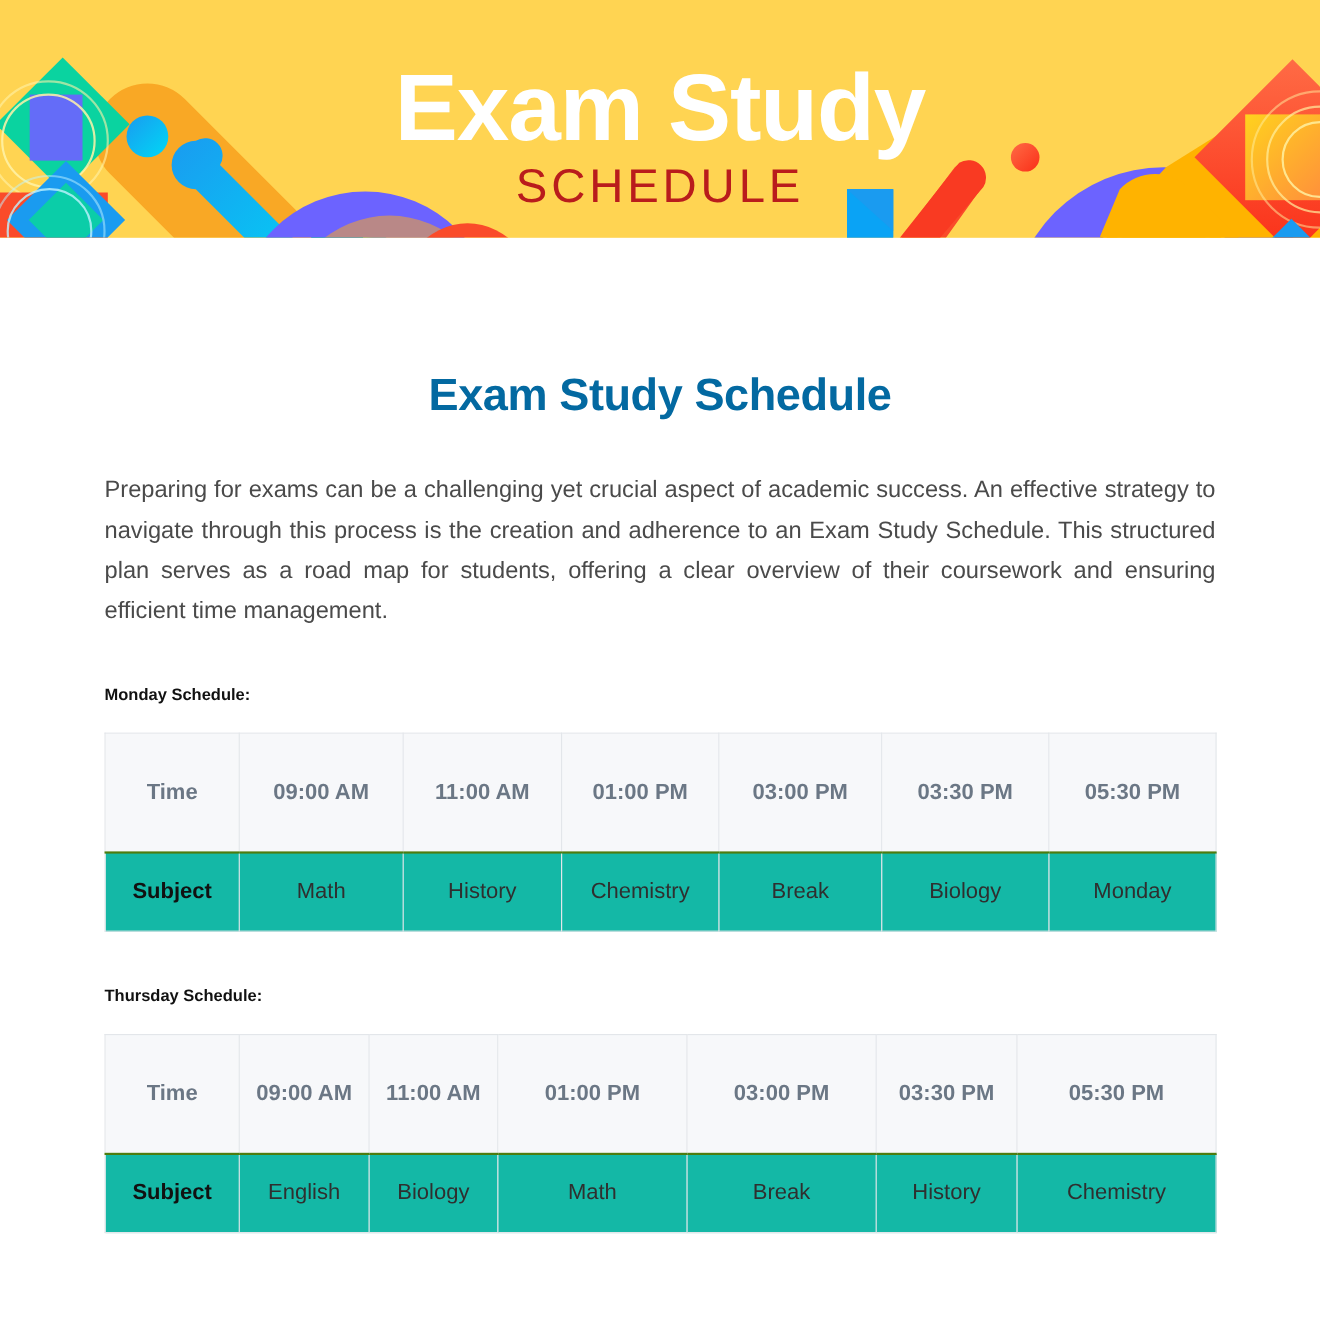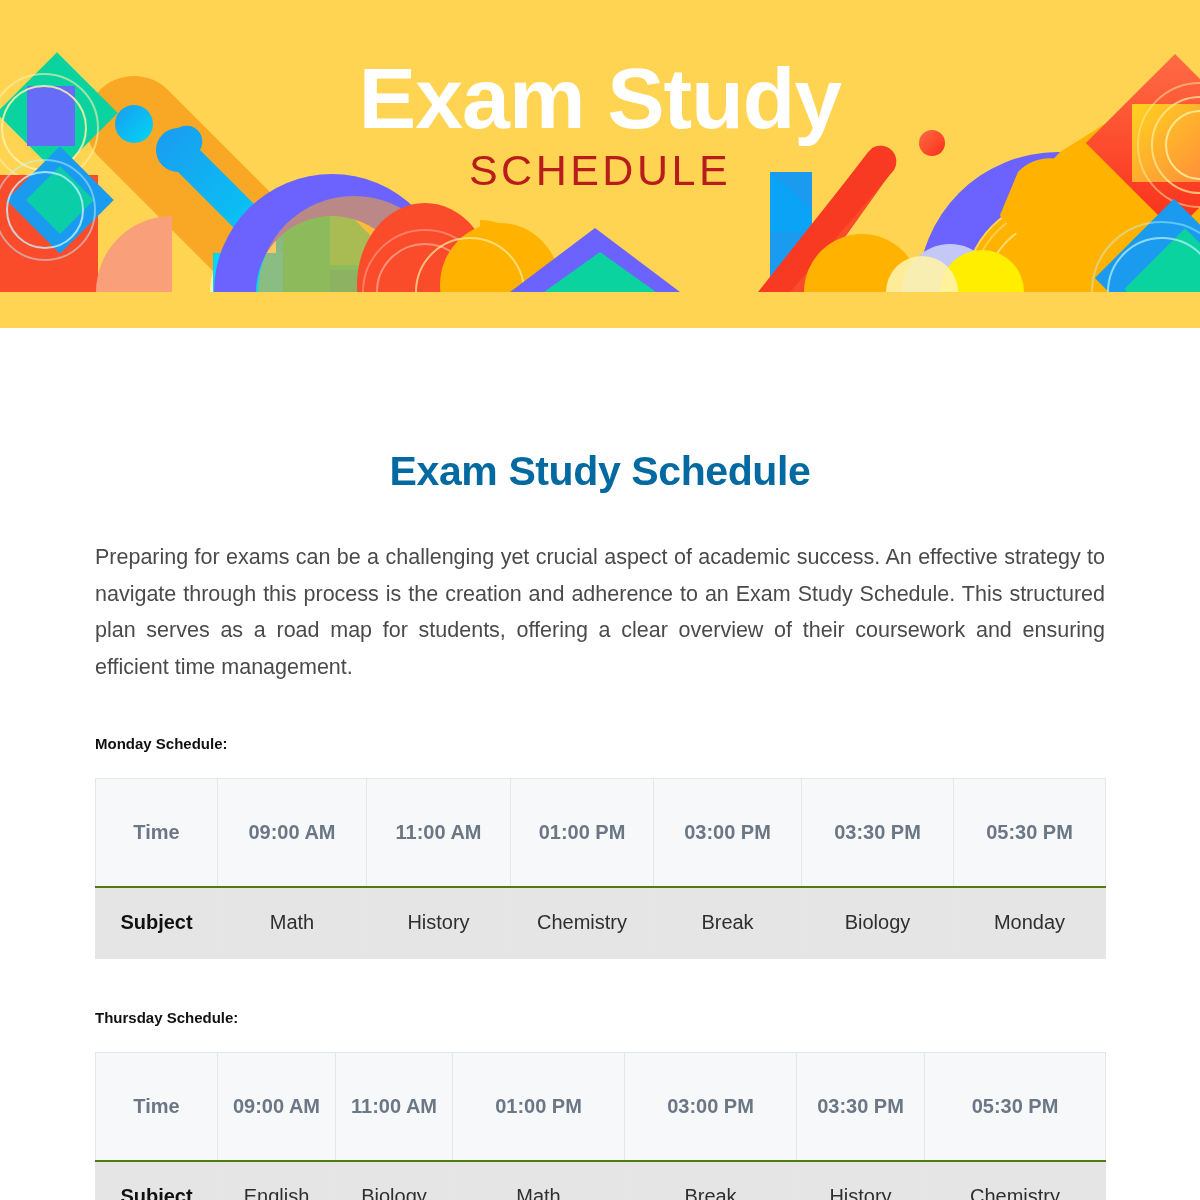--- a/index.html
+++ b/index.html
@@ -10,21 +10,21 @@
     height: 1200px;
     background: #ffffff;
     font-family: "Liberation Sans", sans-serif;
     overflow: hidden;
   }
 
   
   .banner {
     position: relative;
     width: 1200px;
-    height: 328px;
+    height: 216px;
     background: #ffd452;
     overflow: hidden;
   }
   .banner-art { position: absolute; inset: 0; width: 1200px; height: 292px; }
   .banner-titles {
     position: absolute;
     left: 0; right: 0;
     top: 56px;
     text-align: center;
     z-index: 5;
@@ -90,21 +90,21 @@
   table.sched tr.head td {
     background: #f7f8fa;
     color: #6b7785;
     font-weight: bold;
     font-size: 20px;
     height: 108px;
     line-height: 30px;
     border-bottom: 2px solid #4d7c0f;
   }
   table.sched tr.body td {
-    background: #e5e5e5;
+    background: #14b8a6;
     color: #2f2f2f;
     font-size: 20px;
     height: 72px;
   }
   table.sched tr.body td.rowlabel {
     font-weight: bold;
     color: #111111;
   }
 
   

